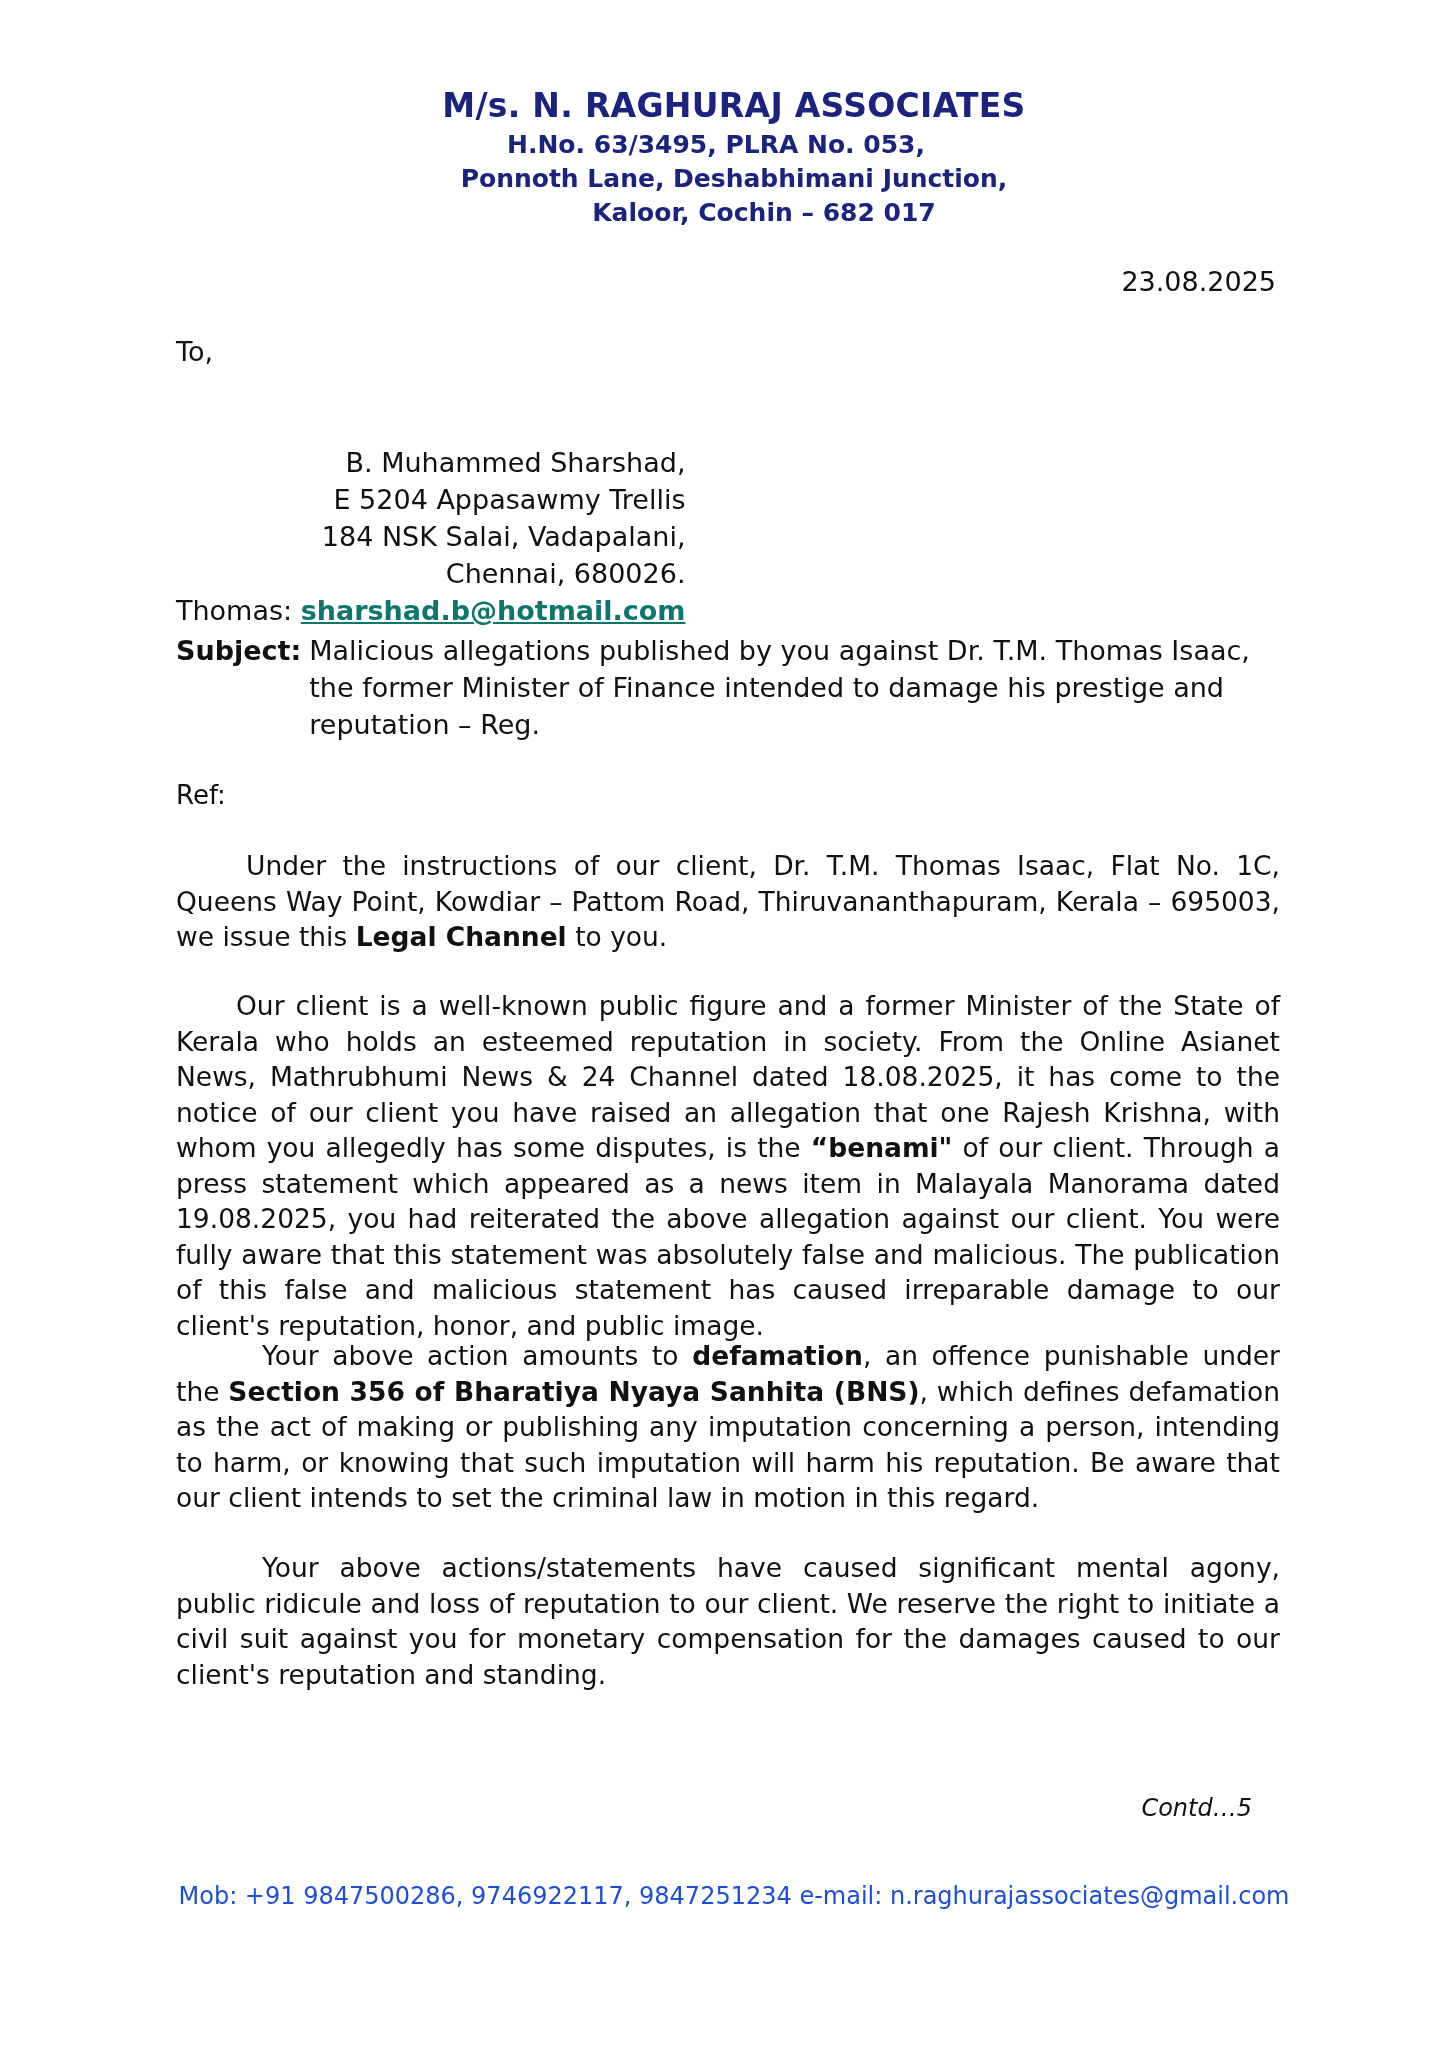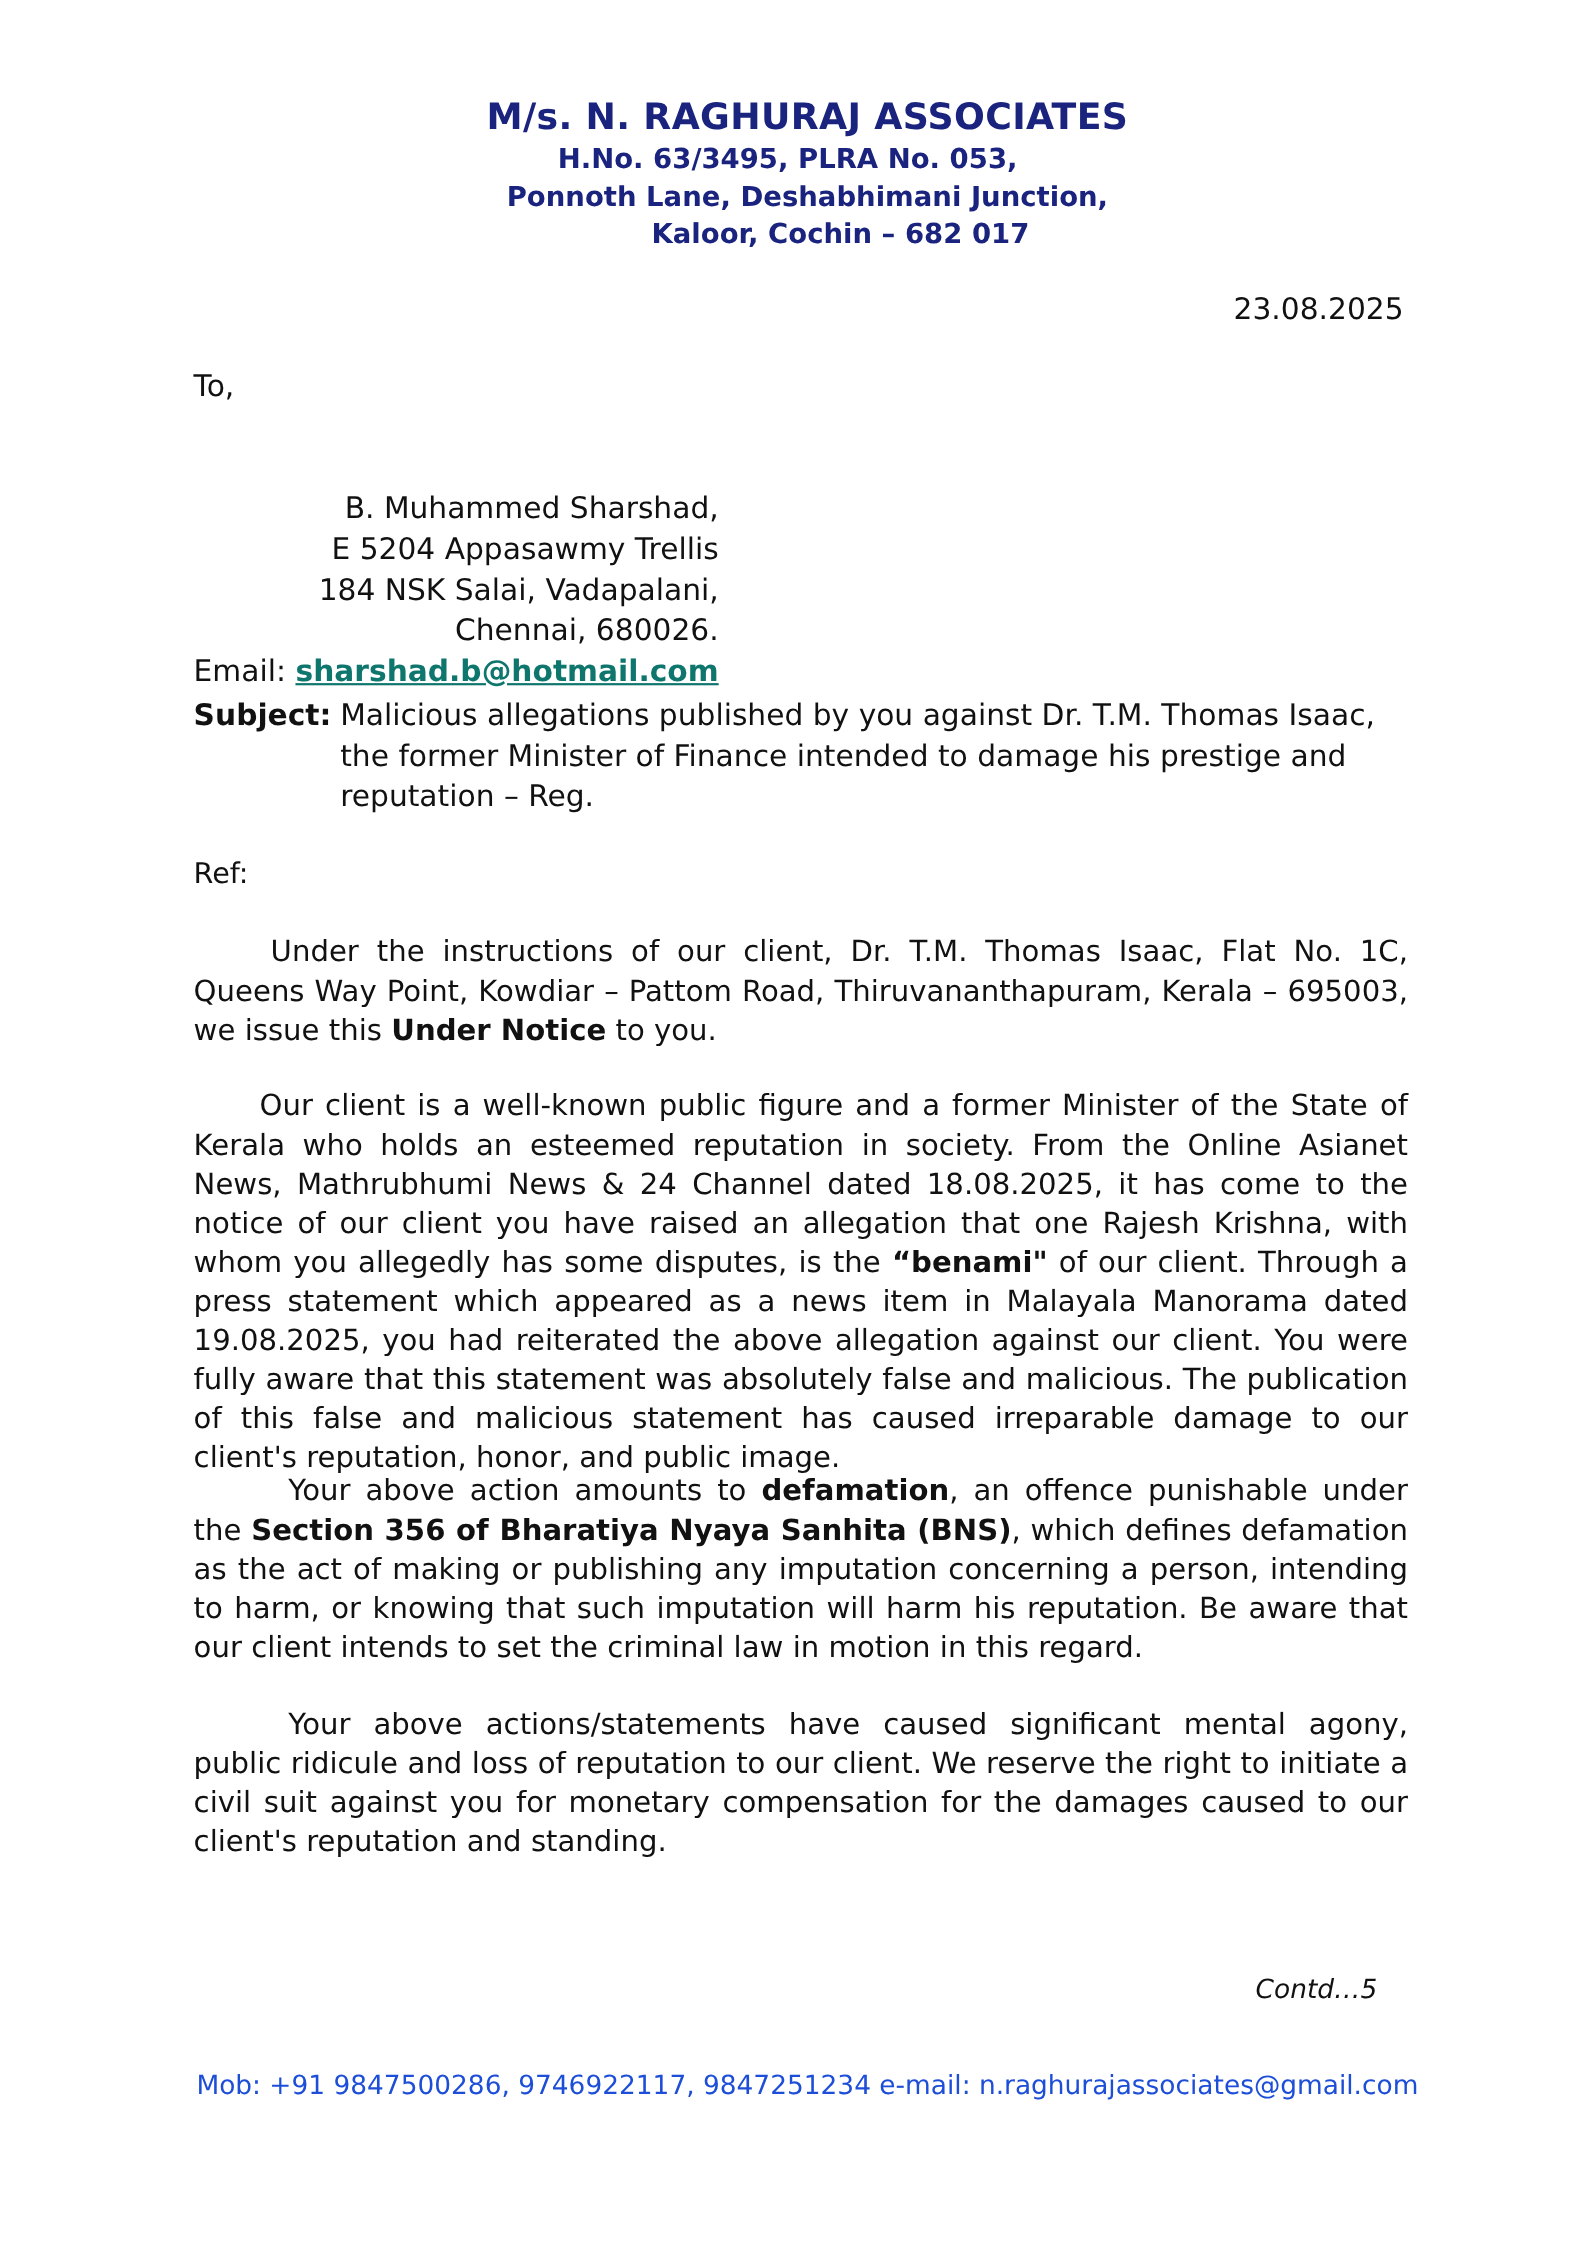--- a/index.html
+++ b/index.html
@@ -37,31 +37,31 @@
 
 <div class="date">23.08.2025</div>
 
 <div class="to">To,</div>
 
 <div class="addr">
   <div>B. Muhammed Sharshad,</div>
   <div>E 5204 Appasawmy Trellis</div>
   <div>184 NSK Salai, Vadapalani,</div>
   <div>Chennai, 680026.</div>
-  <div><span>Email: </span><a href="mailto:sharshad.b@hotmail.com">sharshad.b@hotmail.com</a></div>
+  <div><span>Thomas: </span><a href="mailto:sharshad.b@hotmail.com">sharshad.b@hotmail.com</a></div>
 </div>
 
 <div class="subj">
   <span class="lbl">Subject:</span>
   <span>Malicious allegations published by you against Dr. T.M. Thomas Isaac, the former Minister of Finance intended to damage his prestige and reputation – Reg.</span>
 </div>
 
 <div class="ref">Ref:</div>
 
-<div class="para p1"><span>Under the instructions of our client, Dr. T.M. Thomas Isaac, Flat No. 1C, Queens Way Point, Kowdiar – Pattom Road, Thiruvananthapuram, Kerala – 695003, we issue this </span><b>Under Notice</b><span> to you.</span></div>
+<div class="para p1"><span>Under the instructions of our client, Dr. T.M. Thomas Isaac, Flat No. 1C, Queens Way Point, Kowdiar – Pattom Road, Thiruvananthapuram, Kerala – 695003, we issue this </span><b>Legal Channel</b><span> to you.</span></div>
 
 <div class="para p2"><span>Our client is a well-known public figure and a former Minister of the State of Kerala who holds an esteemed reputation in society.  From the Online Asianet News, Mathrubhumi News &amp; 24 Channel dated 18.08.2025, it has come to the notice of our client you have raised an allegation that one Rajesh Krishna, with whom you allegedly has some disputes, is the </span><b>“benami"</b><span> of our client.  Through a press statement which appeared as a news item in Malayala Manorama dated 19.08.2025, you had reiterated the above allegation against our client.  You were fully aware that this statement was absolutely false and malicious.  The publication of this false and malicious statement has caused irreparable damage to our client's reputation, honor, and public image.</span></div>
 
 <div class="para p3"><span>Your above action amounts to </span><b>defamation</b><span>, an offence punishable under the </span><b>Section 356 of Bharatiya Nyaya Sanhita (BNS)</b><span>, which defines defamation as the act of making or publishing any imputation concerning a person, intending to harm, or knowing that such imputation will harm his reputation.  Be aware that our client intends to set the criminal law in motion in this regard.</span></div>
 
 <div class="para p4">Your above actions/statements have caused significant mental agony, public ridicule and loss of reputation to our client. We reserve the right to initiate a civil suit against you for monetary compensation for the damages caused to our client's reputation and standing.</div>
 
 <div class="contd">Contd…5</div>
 
 <div class="footer">Mob: +91 9847500286, 9746922117, 9847251234 e-mail: n.raghurajassociates@gmail.com</div>

